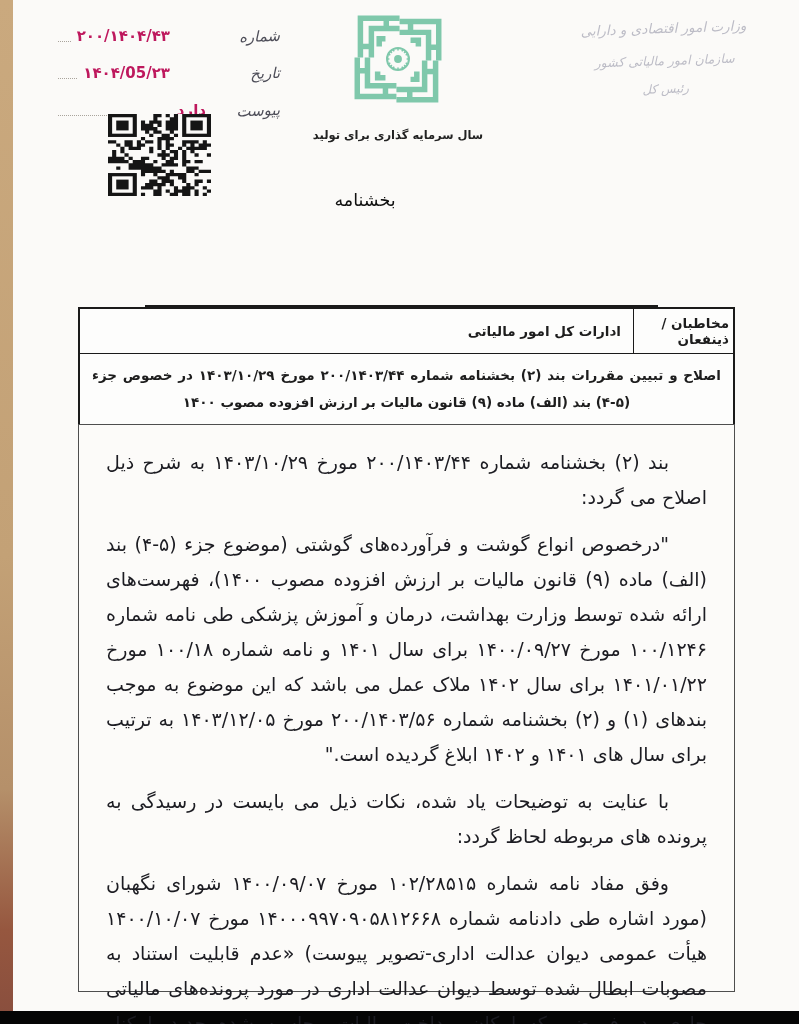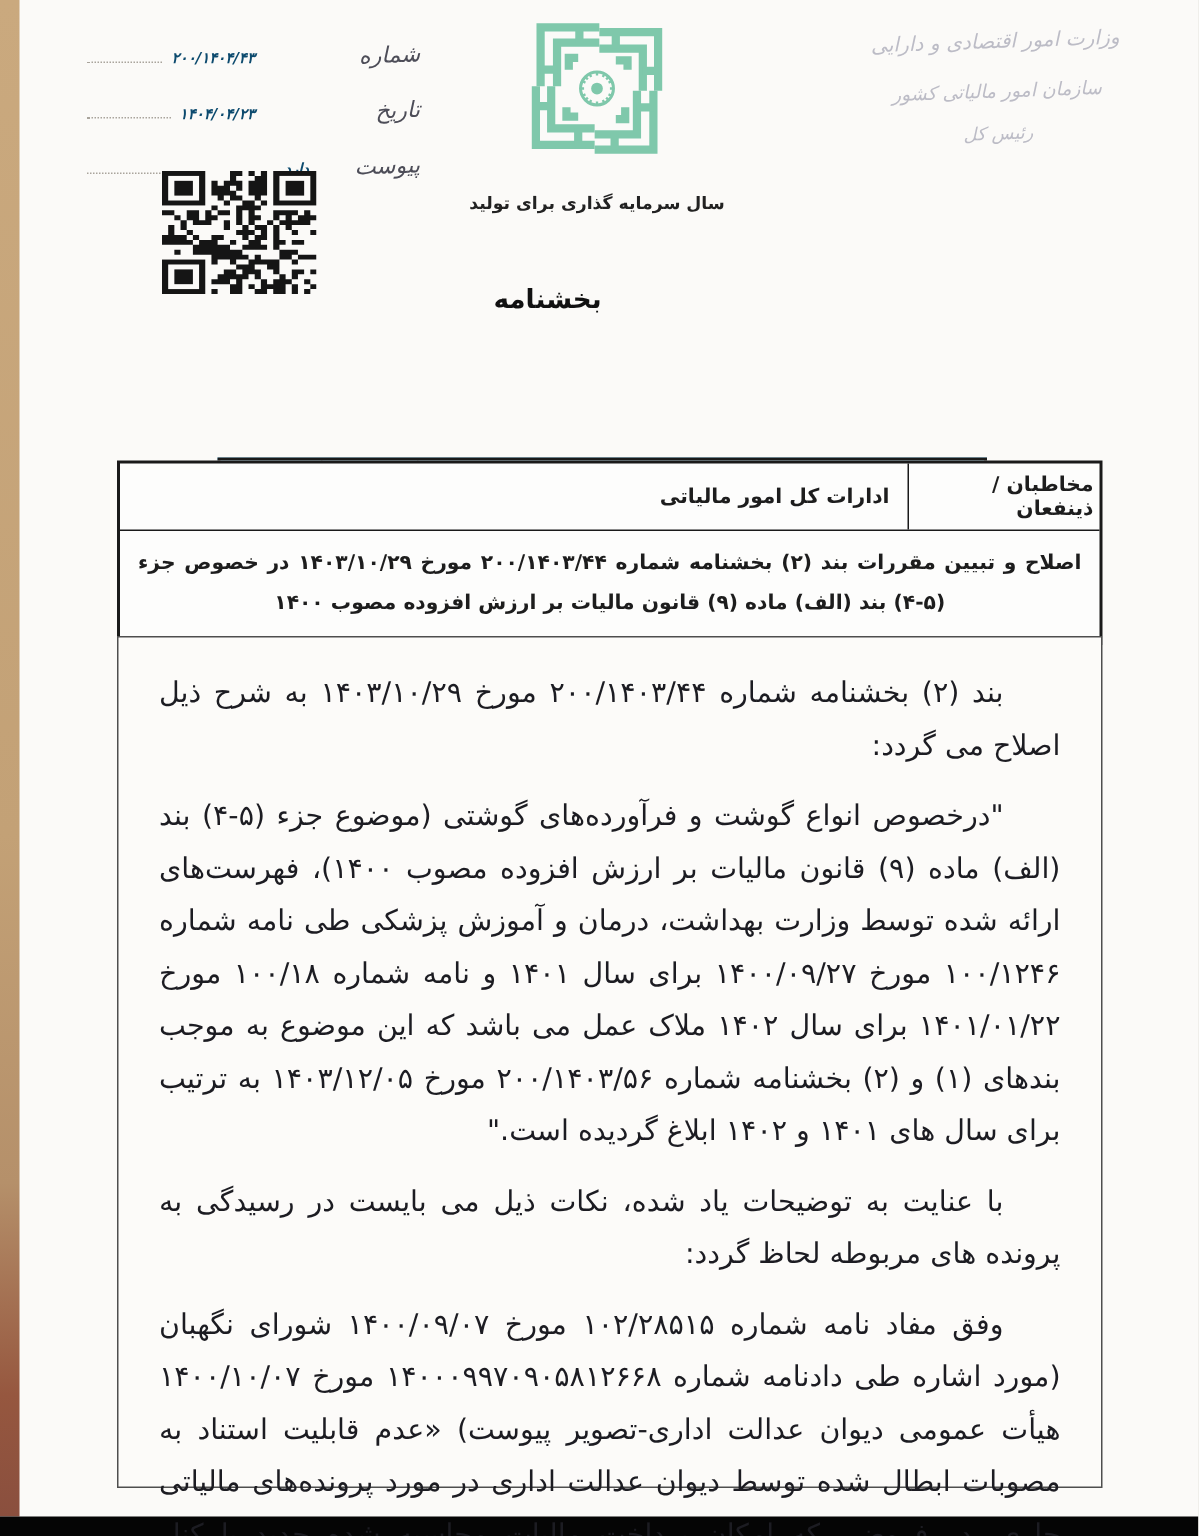--- a/index.html
+++ b/index.html
@@ -10,60 +10,60 @@
   }
   
   .edge-strip{position:absolute;left:0;top:0;width:13px;height:1011px;
     background:linear-gradient(180deg,#caa97e 0%,#c3a176 55%,#b5906a 78%,#96573f 92%,#8a4f3e 100%);}
   .bottom-bar{position:absolute;left:0;bottom:0;width:799px;height:13px;background:#050505;}
 
   
   .stamp-fields{position:absolute;left:58px;top:24px;width:222px;}
   .stamp-row{display:flex;align-items:flex-end;height:22px;margin-bottom:15px;}
   .stamp-dots{flex:1;border-bottom:1.5px dotted #a9a49c;margin:0 0 4px 0;}
-  .stamp-value{font-weight:bold;font-size:10px;color:#0c4a6e;padding:0 0 1px 6px;white-space:nowrap;font-style:italic;}
+  .stamp-value{font-weight:bold;font-size:15px;color:#be185d;padding:0 0 1px 6px;white-space:nowrap;}
   .stamp-spacer{width:46px;}
   .stamp-label{width:64px;text-align:right;font-style:italic;font-size:15px;color:#4d4d58;
     transform:rotate(-2deg);white-space:nowrap;}
 
   
   .qr{position:absolute;left:108px;top:114px;width:103px;height:82px;}
 
   
   .logo{position:absolute;left:351px;top:12px;width:94px;height:94px;}
   .slogan{position:absolute;left:283px;top:128px;width:230px;text-align:center;
     font-weight:bold;font-size:11.5px;color:#222;}
 
   
   .letterhead{position:absolute;right:22px;top:20px;width:225px;text-align:center;
     font-style:italic;color:#b2b2be;transform:rotate(-2deg);opacity:.85;}
   .letterhead .lh1{font-size:13.5px;margin-bottom:17px;}
   .letterhead .lh2{font-size:12.5px;margin-bottom:14px;}
   .letterhead .lh3{font-size:12px;}
 
   .doc-title{position:absolute;left:295px;top:190px;width:140px;text-align:center;
-    font-weight:bold;font-size:17.5px;color:#111;}
+    font-weight:normal;font-size:17.5px;color:#111;}
 
   
   .class-table{position:absolute;left:145px;top:261px;width:513px;height:48px;
     display:flex;direction:ltr;border:2px solid #1a1a1a;background:#7dd3fc;box-sizing:border-box;margin-top:44px;}
   .class-cell{display:flex;align-items:center;justify-content:center;
     font-weight:bold;font-size:13.5px;box-sizing:border-box;}
   .class-cell+.class-cell{border-left:0;}
   .cc-code{width:68px;border-right:1.6px solid #1a1a1a;}
   .cc-law{flex:1;border-right:1.6px solid #1a1a1a;}
   .cc-year{width:64px;border-right:1.6px solid #1a1a1a;}
   .cc-empty{width:50px;}
 
   
   .meta-table{position:absolute;left:78px;top:307px;width:657px;direction:rtl;
     border:2px solid #1a1a1a;background:#fdfdfc;box-sizing:border-box;}
   .meta-row{display:flex;}
   .meta-row+.meta-row{border-top:1.6px solid #1a1a1a;}
-  .meta-label{width:128px;border-left:1.6px solid #1a1a1a;display:flex;align-items:center;
+  .meta-label{width:100px;border-left:1.6px solid #1a1a1a;display:flex;align-items:center;
     justify-content:center;font-weight:bold;font-size:13.5px;box-sizing:border-box;padding:6px 4px;}
   .meta-value{flex:1;font-weight:bold;font-size:13.5px;box-sizing:border-box;padding:8px 12px;}
   .meta-row.r1 .meta-value{display:flex;align-items:center;justify-content:flex-start;}
   .meta-row.r2 .meta-value{line-height:27px;text-align:justify;text-align-last:center;}
   .meta-row.r1{min-height:38px;}
   .meta-row.r2{min-height:74px;}
 
   
   .body-box{position:absolute;left:78px;top:424px;width:657px;height:568px;
     border:1.4px solid #4e4e4e;box-sizing:border-box;background:#fcfbf9;
@@ -81,21 +81,21 @@
 
   <div class="stamp-fields">
     <div class="stamp-row">
       <span class="stamp-dots"></span>
       <span class="stamp-value">۲۰۰/۱۴۰۴/۴۳</span>
       <span class="stamp-spacer"></span>
       <span class="stamp-label">شماره</span>
     </div>
     <div class="stamp-row">
       <span class="stamp-dots"></span>
-      <span class="stamp-value">۱۴۰۴/۰۴/۲۳</span>
+      <span class="stamp-value">۱۴۰۴/05/۲۳</span>
       <span class="stamp-spacer"></span>
       <span class="stamp-label">تاریخ</span>
     </div>
     <div class="stamp-row">
       <span class="stamp-dots"></span>
       <span class="stamp-value">دارد</span>
       <span class="stamp-spacer" style="width:10px"></span>
       <span class="stamp-label">پیوست</span>
     </div>
   </div>

